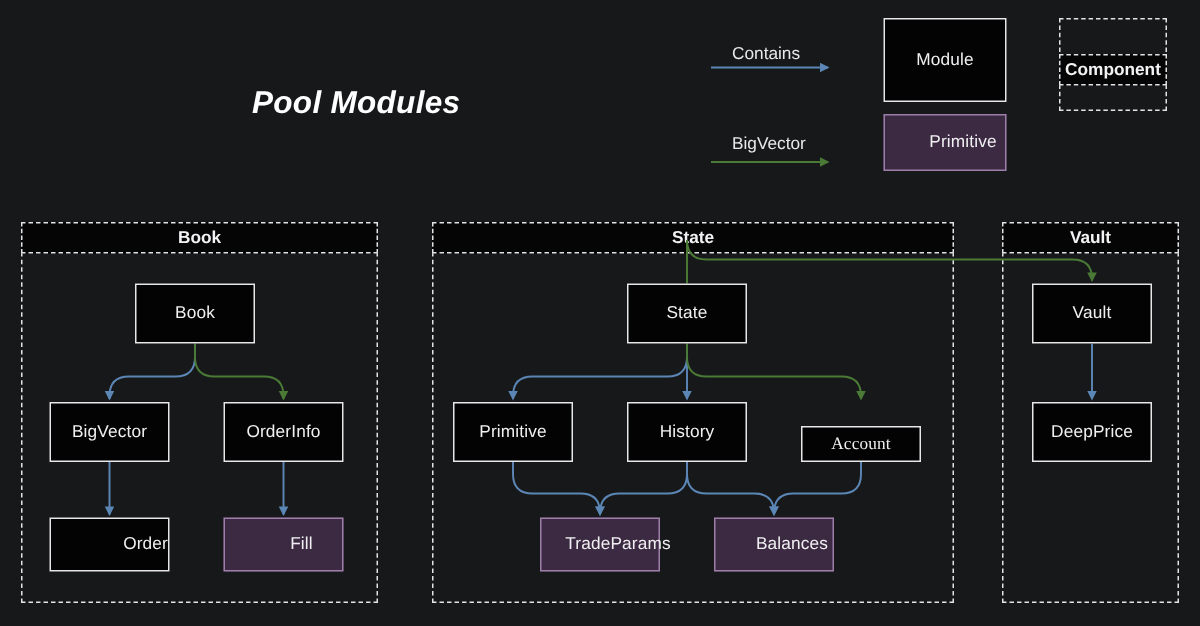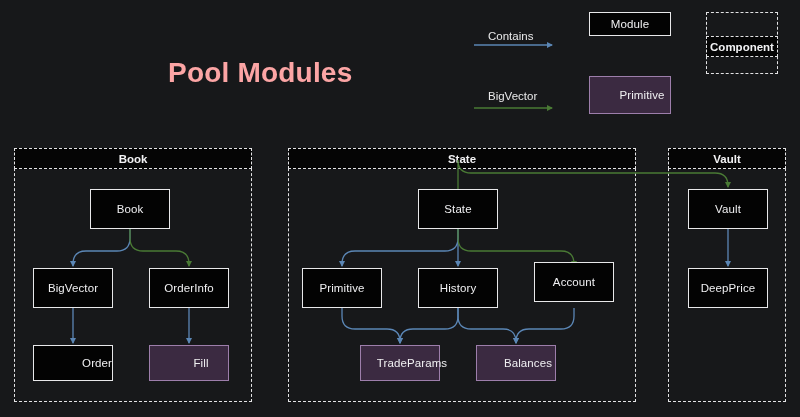--- a/index.html
+++ b/index.html
@@ -8,25 +8,26 @@
     background:#17181a;
     font-family:"Liberation Sans", sans-serif;
     overflow:hidden;
     position:relative;
     color:#ffffff;
   }
   #stage{position:absolute;left:0;top:0;width:800px;height:417px;}
 
   .title{
     position:absolute;
-    font-size:28px;
+    font-size:21px;
     font-weight:bold;
-    color:#fca5a5;
+    color:#ffffff;
     letter-spacing:0.2px;
     white-space:nowrap;
+    font-style:italic;
   }
 
   
   .legend-label{
     position:absolute;
     font-size:11.5px;
     color:#e9e9ea;
     white-space:nowrap;
   }
 
@@ -97,21 +98,21 @@
 </head>
 <body>
 
 <div id="stage">
 
   <div class="title" style="left:168px;top:57px;">Pool Modules</div>
 
   <div class="legend-label" style="left:488px;top:30px;">Contains</div>
   <div class="legend-label" style="left:488px;top:90px;">BigVector</div>
 
-  <div class="node module" style="left:589px;top:12px;width:82px;height:24px;text-align:right;">
+  <div class="node module" style="left:589px;top:12px;width:82px;height:56px;text-align:right;">
     <span>Module</span>
   </div>
 
   <div class="node primitive" style="left:589px;top:76px;width:82px;height:38px;">
     <span>Primitive</span>
   </div>
 
   <div class="legend-comp" style="left:706px;top:12px;width:72px;height:62px;"></div>
   <div class="legend-comp-header" style="left:706px;top:12px;width:72px;height:21px;margin-top:24px;">
     <span>Component</span>
@@ -180,21 +181,21 @@
       </div>
       <div class="node module" style="left: 418px; top: 189px; width: 80px; height: 40px;">
         <span>State</span>
       </div>
       <div class="node module" style="left: 302px; top: 268px; width: 80px; height: 40px;">
         <span>Primitive</span>
       </div>
       <div class="node module" style="left: 418px; top: 268px; width: 80px; height: 40px;">
         <span>History</span>
       </div>
-      <div class="node module" style="left: 534px; top: 262px; width: 80px; height: 40px;">
+      <div class="node module" style="left: 534px; top: 284px; width: 80px; height: 24px; font-family: Liberation Serif, serif;">
         <span>Account</span>
       </div>
       <div class="node primitive" style="left: 360px; top: 345px; width: 80px; height: 36px;">
         <span>TradeParams</span>
       </div>
       <div class="node primitive" style="left: 476px; top: 345px; width: 80px; height: 36px;">
         <span>Balances</span>
       </div>
       <div class="node module" style="left: 688px; top: 189px; width: 80px; height: 40px;">
         <span>Vault</span>

